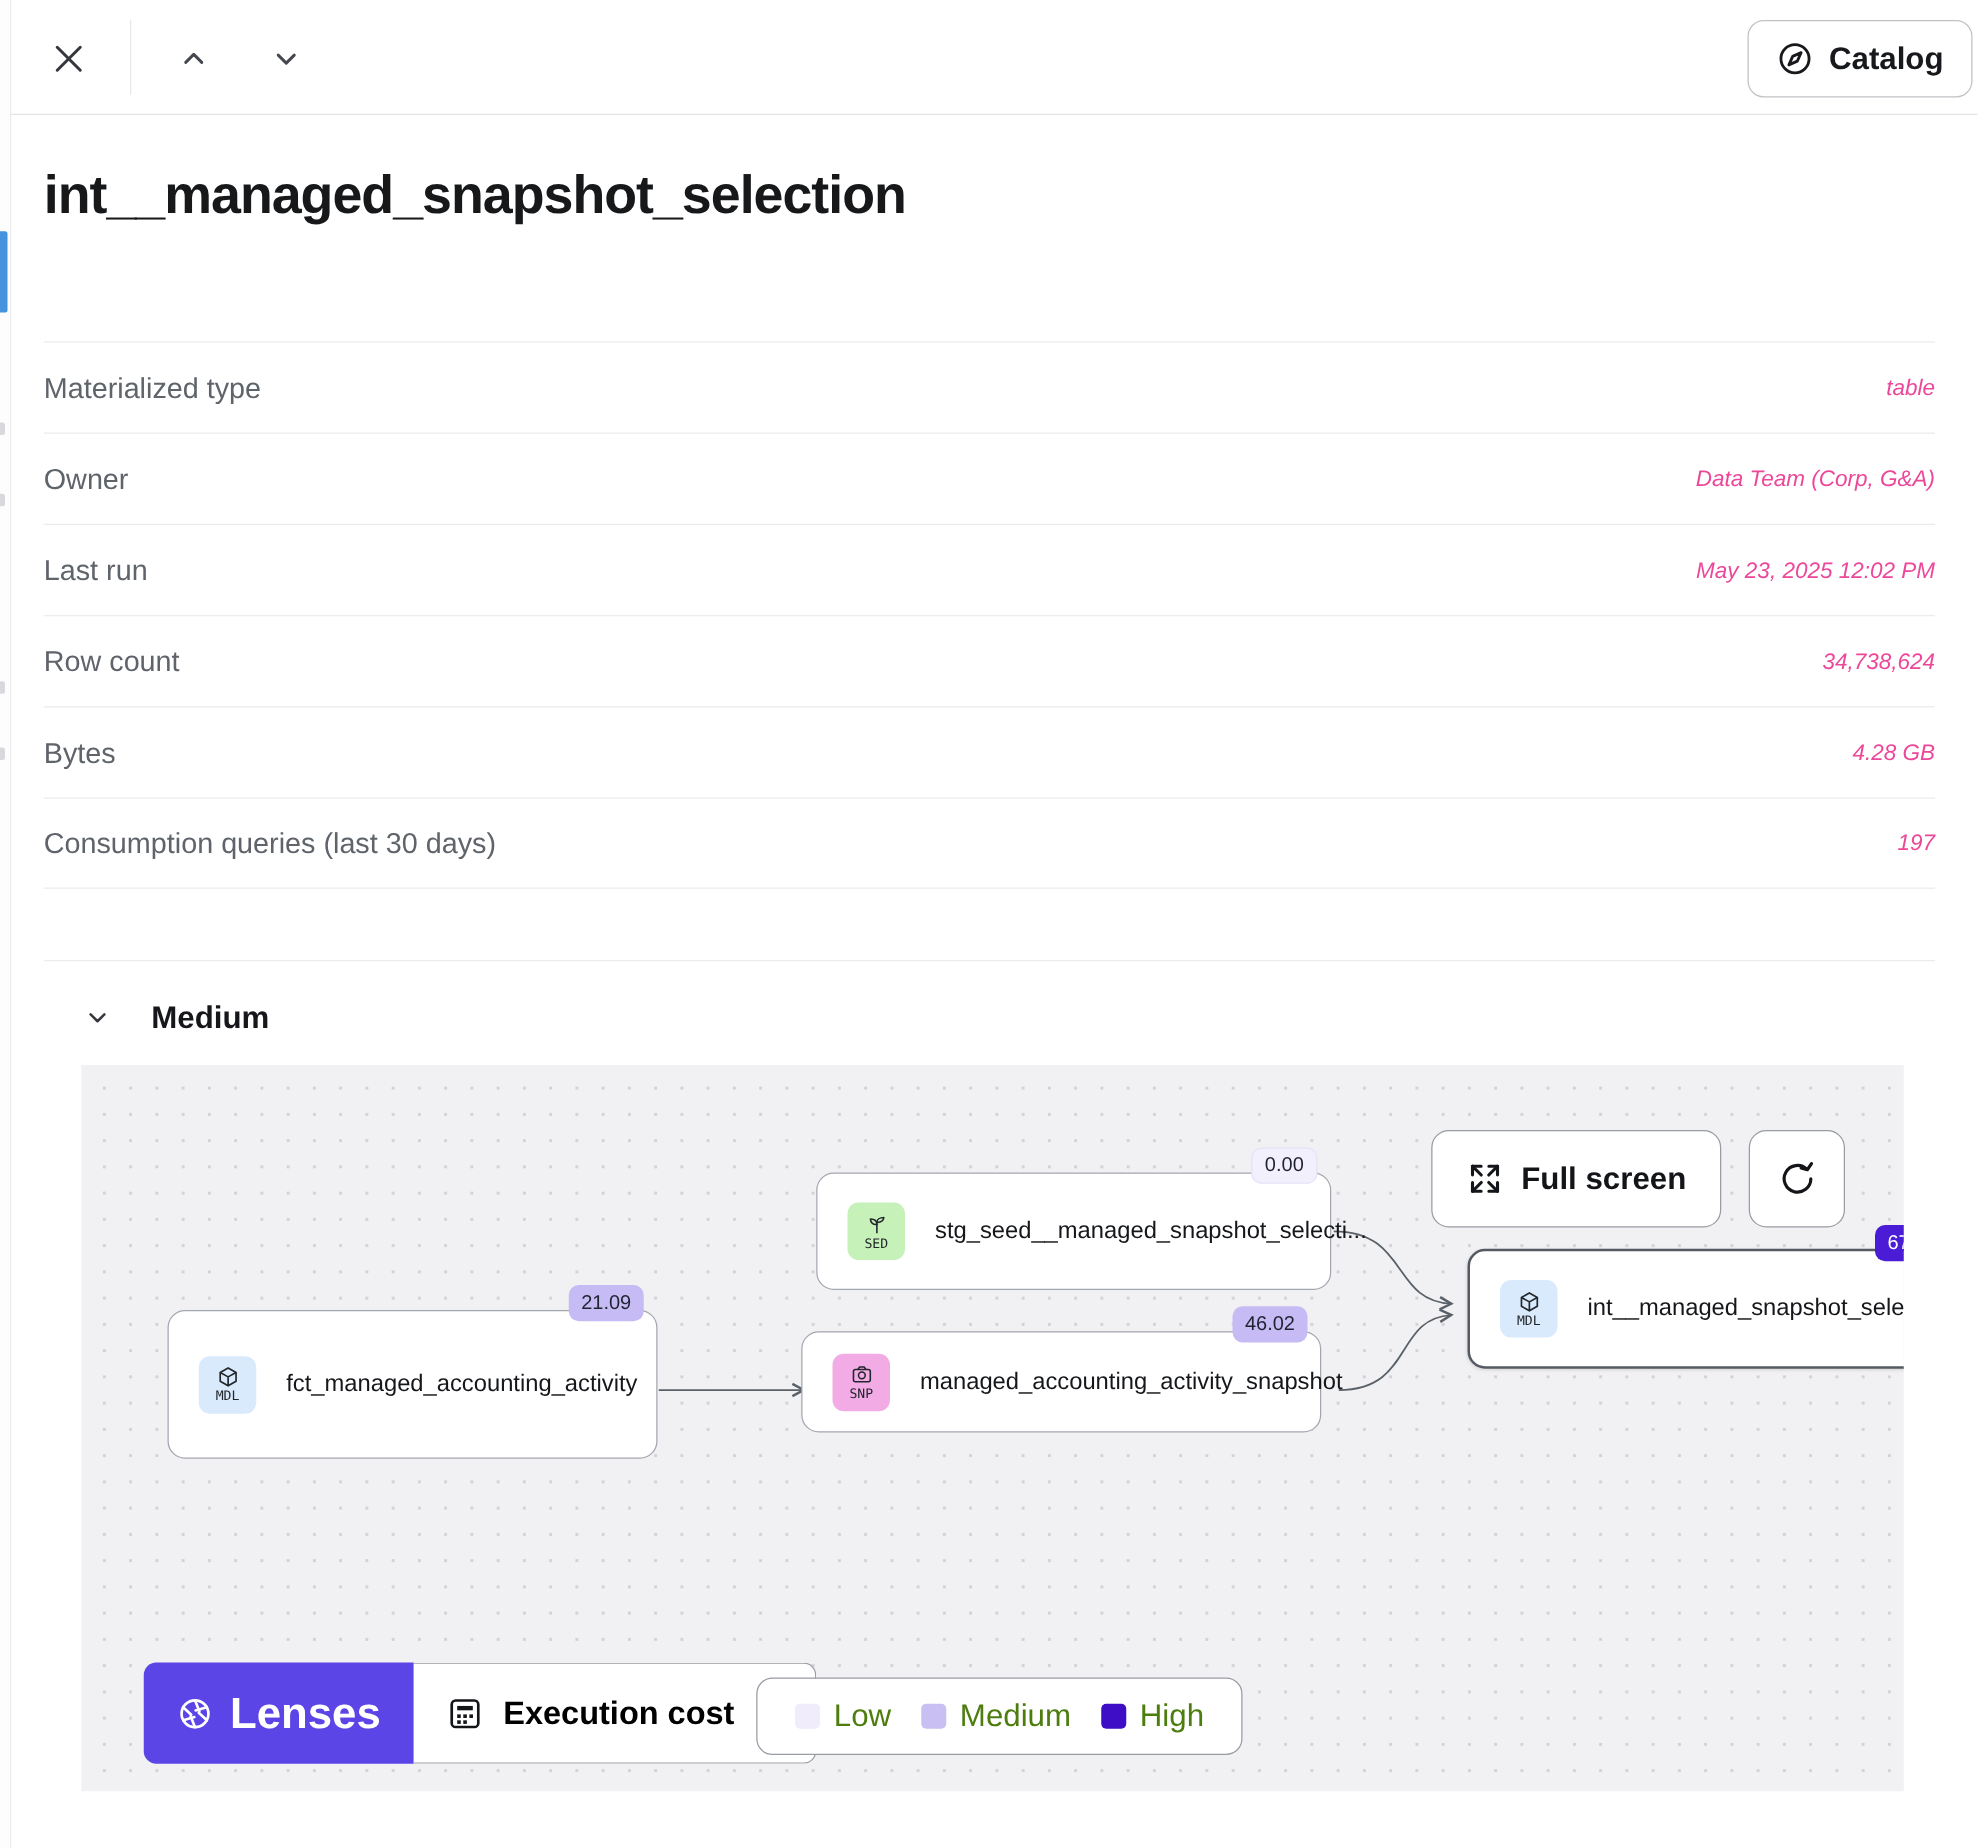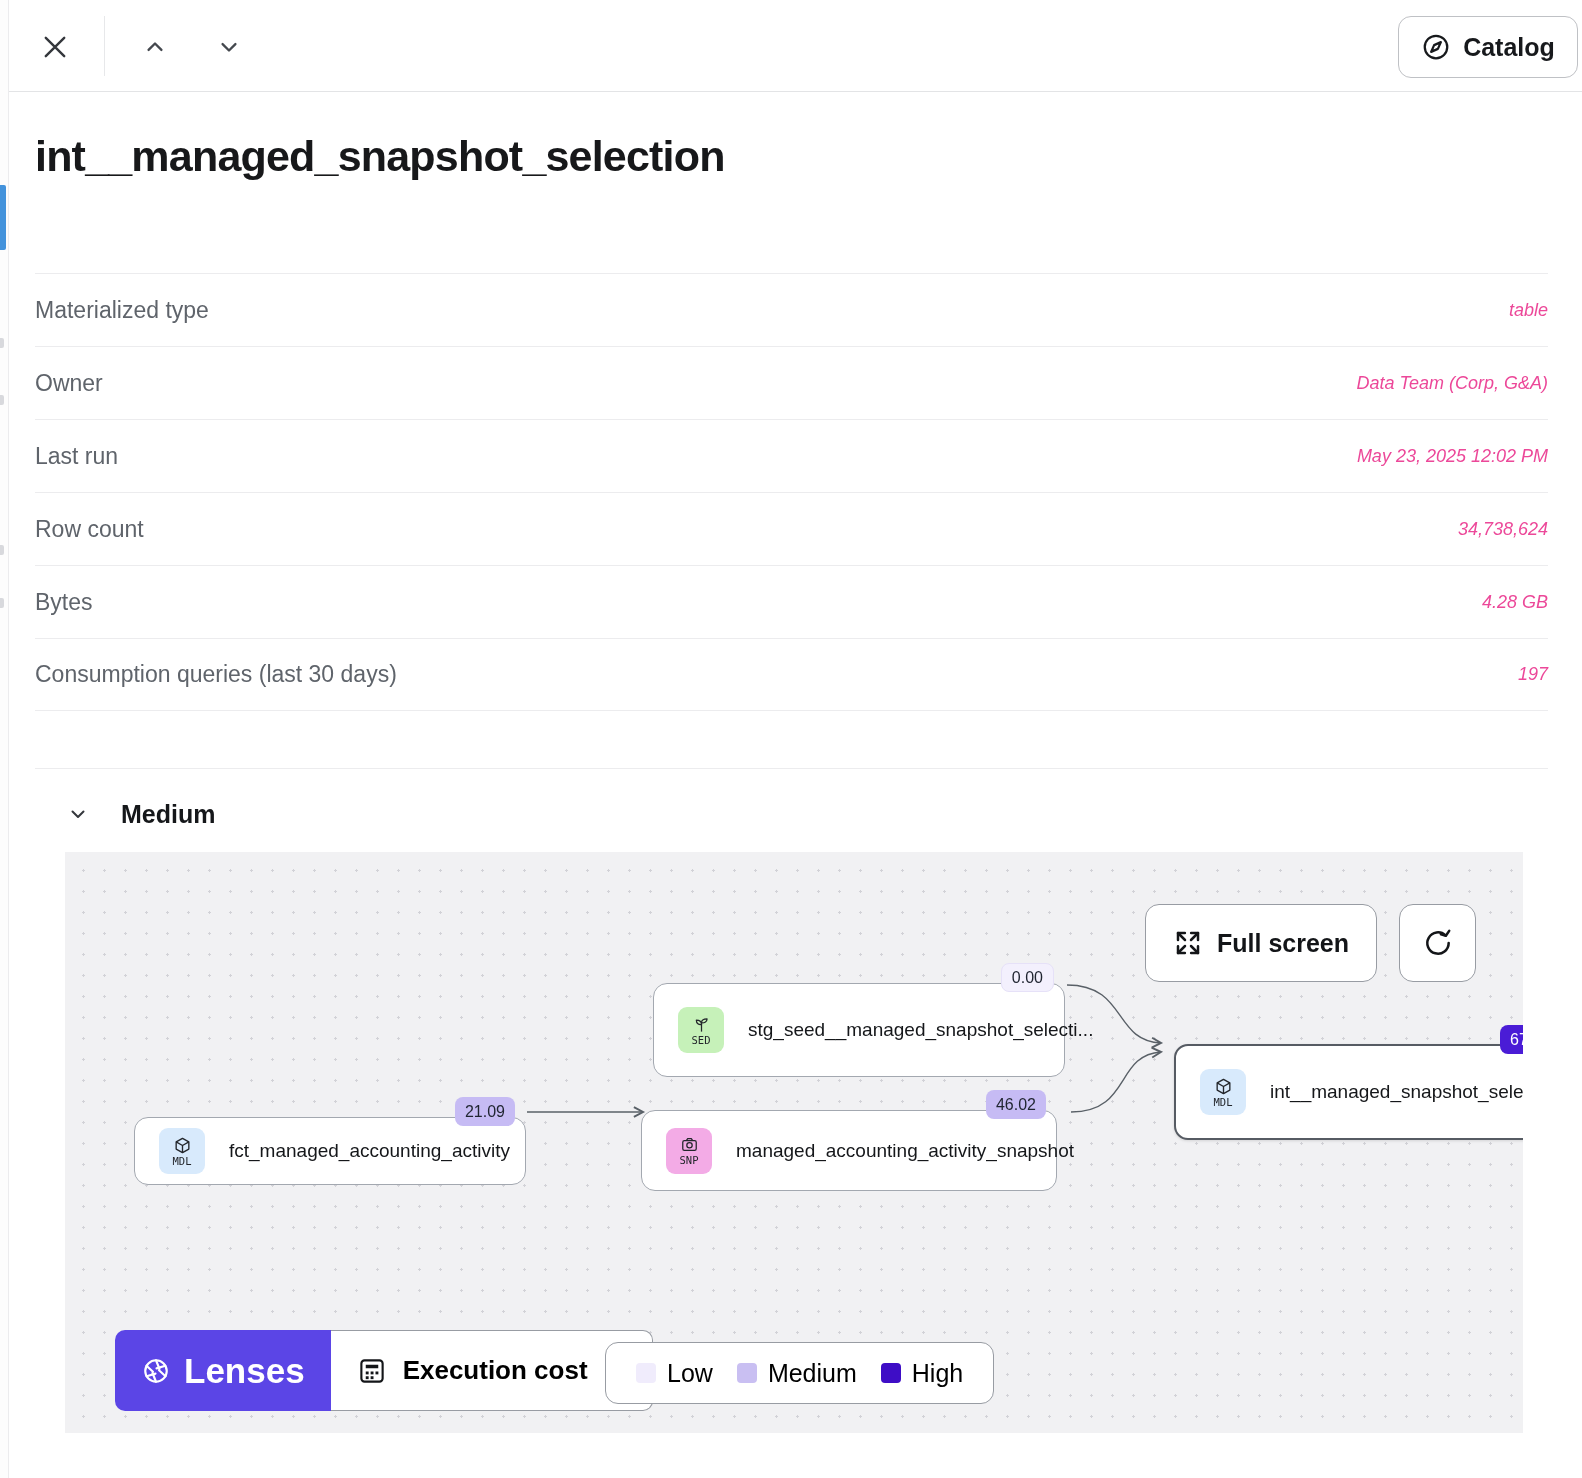--- a/index.html
+++ b/index.html
@@ -42,21 +42,21 @@
   .collapse-btn { background:none; border:none; cursor:pointer; width:26px; height:26px; display:flex; align-items:center; justify-content:center; }
 
   
   .canvas { position:relative; margin:15px 0 0 56px; width:1458px; height:581px; overflow:hidden;
             background:#f1f1f3;
             background-image:radial-gradient(#d2d2d7 1.3px, transparent 1.4px);
             background-size:21px 21px; background-position:8px 8px; }
   .edges { position:absolute; inset:0; pointer-events:none; }
 
   .node { position:absolute; background:#fff; border:1px solid #a3a8b0; border-radius:14px;
-          display:flex; align-items:center; gap:24px; padding:0 24px; cursor:pointer;margin-top:45px; }
+          display:flex; align-items:center; gap:24px; padding:0 24px; cursor:pointer; }
   .node-selected { border:2px solid #565b63; box-shadow:0 1px 3px rgba(0,0,0,.12); }
   .node-label { font-size:19px; color:#15171a; white-space:nowrap; }
   .tile { width:46px; height:46px; border-radius:9px; display:flex; flex-direction:column; align-items:center; justify-content:center; flex:none; }
   .tile svg { display:block; }
   .tile-tag { font-family:"DejaVu Sans Mono","Liberation Mono",monospace; font-size:10.5px; line-height:12px; color:#23262b; }
   .tile-mdl { background:#d8eafc; }
   .tile-sed { background:#c6f1b9; }
   .tile-snp { background:#f3abe6; }
 
   .badge { position:absolute; top:-21px; right:10px; height:29px; line-height:29px; padding:0 10px;
@@ -74,21 +74,21 @@
 
   .lens-ctl { position:absolute; left:50px; top:478px; height:81px; display:flex; }
   .lens-left { background:#5b45e6; color:#fff; border-radius:10px 0 0 10px; display:flex; align-items:center;
                gap:13px; padding:0 26px; font-size:35px; font-weight:600; cursor:pointer; }
   .lens-right { background:#fff; border:1.5px solid #989ca3; border-left:none; border-radius:0 10px 10px 0;
                 display:flex; align-items:center; gap:16px; padding:0 26px; font-size:26px; font-weight:600;
                 color:#000000; cursor:pointer; }
 
   .legend { position:absolute; left:540px; top:490px; height:62px; background:#fff; border:1.5px solid #989ca3;
             border-radius:13px; display:flex; align-items:center; gap:24px; padding:0 30px; }
-  .legend-item { display:flex; align-items:center; gap:11px; font-size:25px; color:#000000; }
+  .legend-item { display:flex; align-items:center; gap:11px; font-size:25px; color:#4d7c0f; }
   .swatch { width:20px; height:20px; border-radius:4px; display:inline-block; }
 </style>
 </head>
 <body>
 
 <div class="underlay">
   <div class="underlay-blue"></div>
   <div class="sliver-mark" style="top:338px"></div>
   <div class="sliver-mark" style="top:395px"></div>
   <div class="sliver-mark" style="top:545px"></div>
@@ -169,21 +169,21 @@
       <defs>
         <marker id="arrow" markerWidth="10" markerHeight="10" refX="7.5" refY="4.5" orient="auto">
           <path d="M1,1 L7.5,4.5 L1,8" fill="none" stroke="#596067" stroke-width="1.4"></path>
         </marker>
       </defs>
       <path d="M462,260 H578" fill="none" stroke="#596067" stroke-width="1.4" marker-end="url(#arrow)"></path>
       <path d="M1002,133 C1062,133 1048,189 1096,191" fill="none" stroke="#596067" stroke-width="1.4" marker-end="url(#arrow)"></path>
       <path d="M1006,260 C1066,260 1050,203 1096,200" fill="none" stroke="#596067" stroke-width="1.4" marker-end="url(#arrow)"></path>
     </svg>
 
-    <div class="node" style="left:69px;top:220px;width:392px;height:68px">
+    <div class="node" style="left:69px;top:196px;width:392px;height:119px">
       <span class="badge badge-medium">21.09</span>
       <span class="tile tile-mdl">
         <svg width="19" height="19" viewBox="0 0 24 24" fill="none" stroke="#23262b" stroke-width="1.7" stroke-linejoin="round">
             <path d="M12 3 L20 7.5 V16.5 L12 21 L4 16.5 V7.5 Z"></path>
             <path d="M4 7.5 L12 12 L20 7.5 M12 12 V21"></path>
           </svg>
         <span class="tile-tag">MDL</span>
       </span>
       <span class="node-label">fct_managed_accounting_activity</span>
     </div>

